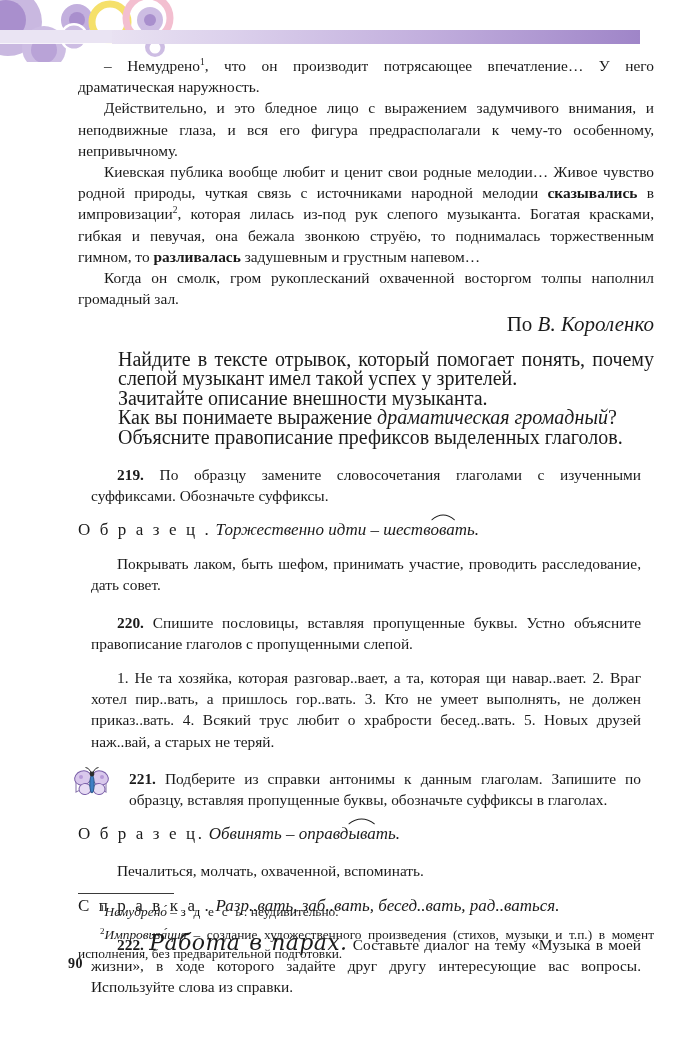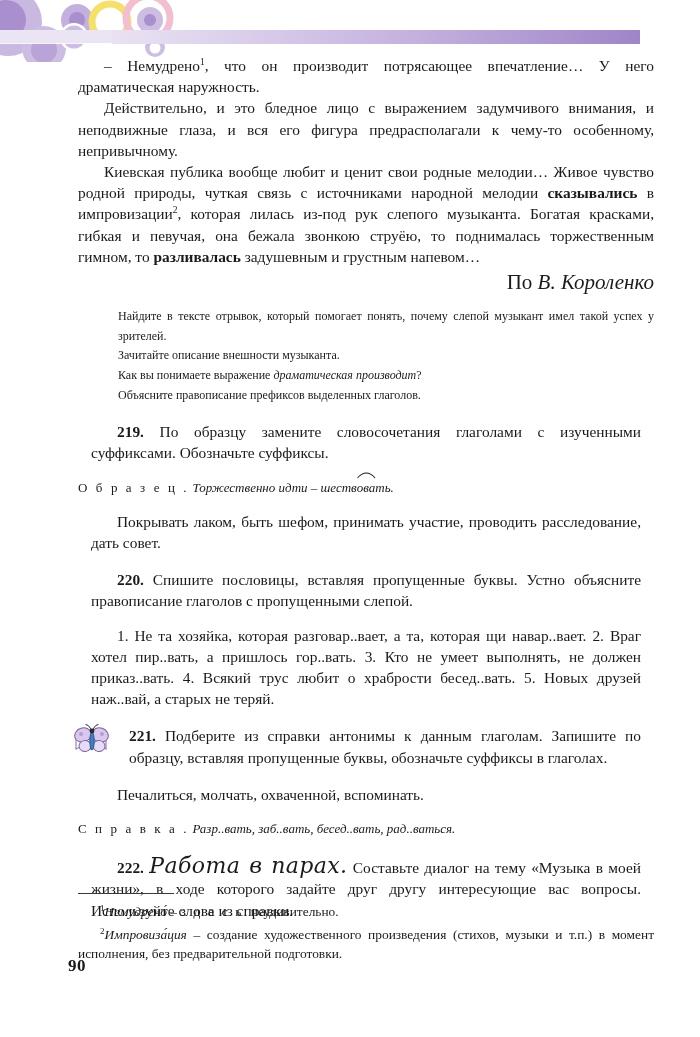--- a/index.html
+++ b/index.html
@@ -66,41 +66,41 @@
     line-height: 21.2px;
   }
   .attrib i { font-style: italic; }
 
   .qblock {
     margin: 14px 0 0 40px;
     width: 536px;
   }
   .qblock p {
     margin: 0;
-    font-size: 12px;
+    font-size: 20px;
     line-height: 19.6px;
     text-align: justify;
     text-indent: 0;
   }
 
   .ex {
     margin-top: 16px;
     position: relative;
   }
   .ex p {
     margin: 13px;
     font-size: 15.4px;
     line-height: 21.2px;
     text-align: justify;
     text-indent: 26px;
   }
   .ex .num { font-weight: bold; }
 
   .sample {
-    font-size: 13px;
+    font-size: 17px;
     line-height: 21.2px;
   }
   .sample .lbl { letter-spacing: 2.6px; }
   .sample .it { font-style: italic; }
 
   .body-after {
     margin-top: 13px;
   }
 
   
@@ -177,21 +177,21 @@
   }
   .footnotes p.f2 { text-indent: 22px; }
   .footnotes i { }
   .footnotes sup { font-size: 9px; vertical-align: super; }
   .sp { letter-spacing: 2.2px; }
 
   .pageno {
     position: absolute;
     left: 52px;
     top: 956px;
-    font-size: 17px;
+    font-size: 14px;
     font-weight: bold;
     letter-spacing: 0.5px;
   }
 
   sup.fn { font-size: 9.5px; vertical-align: super; line-height: 0; }
   b.bold { font-weight: bold; }
   i.ital { font-style: italic; }
 </style>
 </head>
 <body>
@@ -230,27 +230,28 @@
 
 <div class="page">
   <div class="content">
 
     <p class="para"><span>– Немудрено</span><sup class="fn">1</sup><span>, что он производит потрясающее впечатление… У него драматическая наружность.</span></p>
 
     <p class="para"><span>Действительно, и это бледное лицо с выражением задумчивого внимания, и неподвижные глаза, и вся его фигура предрасполагали к чему-то особенному, непривычному.</span></p>
 
     <p class="para"><span>Киевская публика вообще любит и ценит свои родные мелодии… Живое чувство родной природы, чуткая связь с источниками народной мелодии </span><b class="bold">сказывались</b><span> в импровизации</span><sup class="fn">2</sup><span>, которая лилась из-под рук слепого музыканта. Богатая красками, гибкая и певучая, она бежала звонкою струёю, то поднималась торжественным гимном, то </span><b class="bold">разливалась</b><span> задушевным и грустным напевом…</span></p>
 
+    <p class="para"><span>Когда он смолк, гром рукоплесканий охваченной восторгом толпы наполнил громадный зал.</span></p>
 
     <p class="attrib"><span>По </span><i>В. Короленко</i></p>
 
     <div class="qblock">
       <p>Найдите в тексте отрывок, который помогает понять, почему слепой музыкант имел такой успех у зрителей.</p>
       <p>Зачитайте описание внешности музыканта.</p>
-      <p><span>Как вы понимаете выражение </span><i class="ital">драматическая производит</i><span>?</span></p>
+      <p><span>Как вы понимаете выражение </span><i class="ital">драматическая громадный</i><span>?</span></p>
       <p>Объясните правописание префиксов выделенных глаголов.</p>
     </div>
 
     <div class="ex">
       <p><span class="num">219.</span> <span>По образцу замените словосочетания глаголами с изученными суффиксами. Обозначьте суффиксы.</span></p>
       <div class="sample">
         <span class="lbl">О б р а з е ц .</span>
         <span class="it"><span>Торжественно идти – шеств</span><span class="arc"><svg viewBox="0 0 40 8" preserveAspectRatio="none">
                 <path d="M1 7 Q20 -3 39 7" fill="none" stroke="#1a1a1a" stroke-width="1.2"></path>
               </svg><span>ова</span></span><span>ть.</span></span>
@@ -280,20 +281,26 @@
 
           <ellipse cx="20" cy="18" rx="2.2" ry="9" fill="#3f7fc4" stroke="#23527f" stroke-width="0.9"></ellipse>
           <circle cx="20" cy="8" r="2.4" fill="#2b2b2b"></circle>
           <path d="M19 6 Q16 1 13.5 1.5" fill="none" stroke="#2b2b2b" stroke-width="1"></path>
           <path d="M21 6 Q24 1 26.5 1.5" fill="none" stroke="#2b2b2b" stroke-width="1"></path>
         </svg>
       </span>
       <p><span class="num">221.</span> <span>Подберите из справки антонимы к данным глаголам. Запишите по образцу, вставляя пропущенные буквы, обозначьте суффиксы в глаголах.</span></p>
     </div>
 
+    <div class="sample">
+      <span class="lbl">О б р а з е ц.</span>
+      <span class="it"><span>Обвинять – оправд</span><span class="arc"><svg viewBox="0 0 40 8" preserveAspectRatio="none">
+              <path d="M1 7 Q20 -3 39 7" fill="none" stroke="#1a1a1a" stroke-width="1.2"></path>
+            </svg><span>ыва</span></span><span>ть.</span></span>
+    </div>
 
     <div class="ex">
       <p>Печалиться, молчать, охваченной, вспоминать.</p>
     </div>
 
     <div class="sample">
       <span class="lbl">С п р а в к а .</span>
       <i class="ital">Разр..вать, заб..вать, бесед..вать, рад..ваться.</i>
     </div>
 

